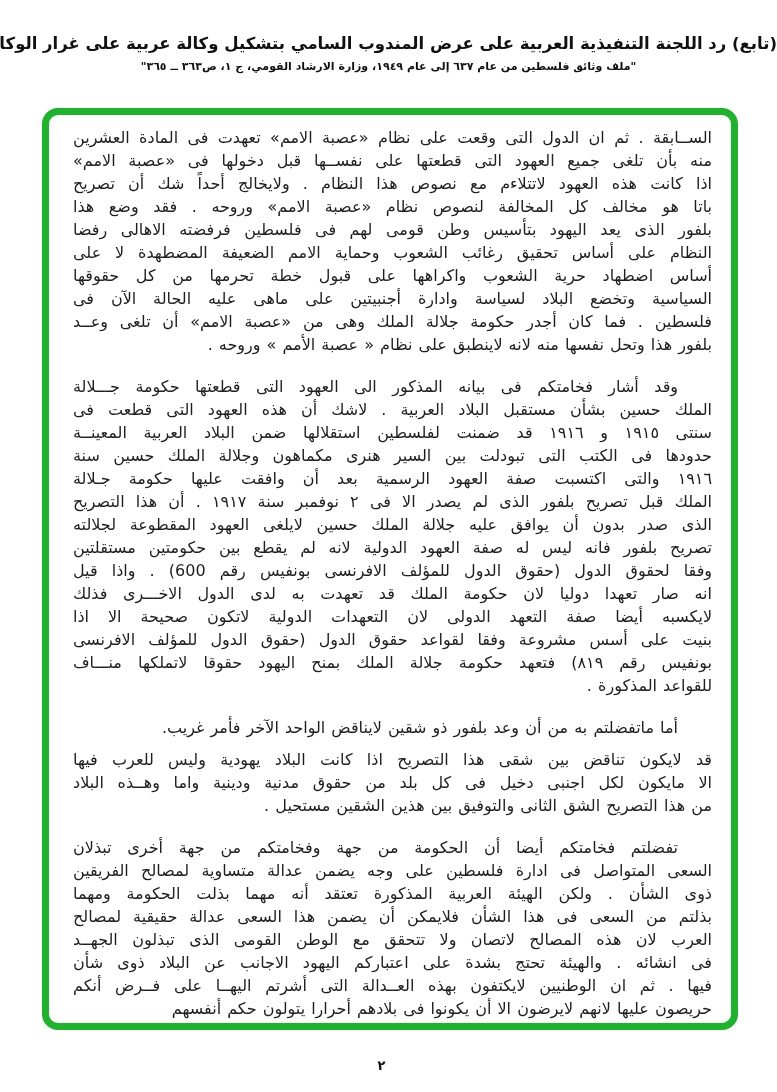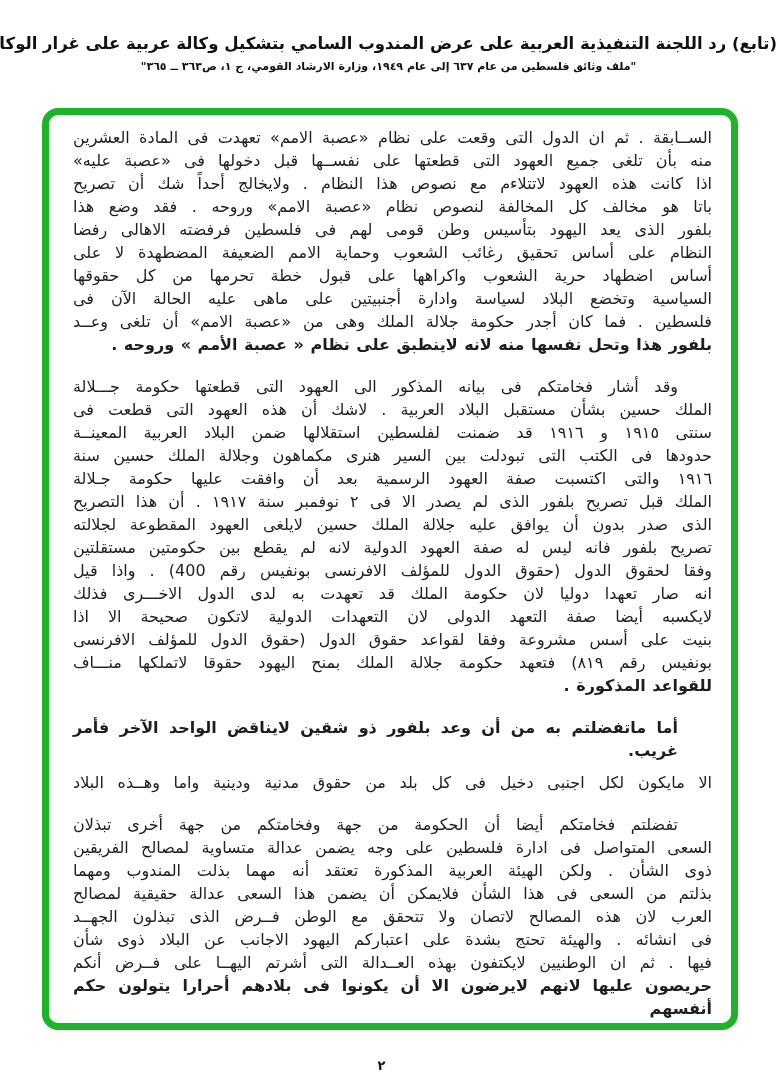--- a/index.html
+++ b/index.html
@@ -59,21 +59,21 @@
     overflow: hidden;
     border-radius: 19px;
   }
   .para + .para { margin-top: 9px; }
   .line {
     text-align: justify;
     text-align-last: justify;
     word-spacing: 1px;
     white-space: normal;
   }
-  .line.last { text-align-last: right; font-weight: bold; }
+  .line.last { text-align-last: right; }
   .line.indent { padding-right: 34px; margin-top: 19px; }
 
   
   .footer {
     position: absolute;
     left: 0; right: 14px; bottom: 18px;
     text-align: center;
   }
   .page-number {
     font-size: 13px;
@@ -90,58 +90,60 @@
     <div class="header-title">(تابع) رد اللجنة التنفيذية العربية على عرض المندوب السامي بتشكيل وكالة عربية على غرار الوكالة اليهودية</div>
     <div class="header-source">"ملف وثائق فلسطين من عام ٦٣٧ إلى عام ١٩٤٩، وزارة الارشاد القومي، ج ١، ص٣٦٣ ــ ٣٦٥"</div>
   </div>
 
   <div class="doc-frame" style="border-color: rgb(29, 179, 42);"></div>
 
   <div class="doc-body">
 
   <div class="para">
         <div class="line">الســابقة . ثم ان الدول التى وقعت على نظام «عصبة الامم» تعهدت فى المادة العشرين</div>
-        <div class="line">منه بأن تلغى جميع العهود التى قطعتها على نفســها قبل دخولها فى «عصبة عليه»</div>
+        <div class="line">منه بأن تلغى جميع العهود التى قطعتها على نفســها قبل دخولها فى «عصبة الامم»</div>
         <div class="line">اذا كانت هذه العهود لاتتلاءم مع نصوص هذا النظام . ولايخالج أحداً شك أن تصريح</div>
         <div class="line">باتا هو مخالف كل المخالفة لنصوص نظام «عصبة الامم» وروحه . فقد وضع هذا</div>
         <div class="line">بلفور الذى يعد اليهود بتأسيس وطن قومى لهم فى فلسطين فرفضته الاهالى رفضا</div>
         <div class="line">النظام على أساس تحقيق رغائب الشعوب وحماية الامم الضعيفة المضطهدة لا على</div>
         <div class="line">أساس اضطهاد حرية الشعوب واكراهها على قبول خطة تحرمها من كل حقوقها</div>
         <div class="line">السياسية وتخضع البلاد لسياسة وادارة أجنبيتين على ماهى عليه الحالة الآن فى</div>
         <div class="line">فلسطين . فما كان أجدر حكومة جلالة الملك وهى من «عصبة الامم» أن تلغى وعــد</div>
         <div class="line last">بلفور هذا وتحل نفسها منه لانه لاينطبق على نظام « عصبة الأمم » وروحه .</div>
       </div>
       <div class="para">
         <div class="line indent">وقد أشار فخامتكم فى بيانه المذكور الى العهود التى قطعتها حكومة جـــلالة</div>
         <div class="line">الملك حسين بشأن مستقبل البلاد العربية . لاشك أن هذه العهود التى قطعت فى</div>
         <div class="line">سنتى ١٩١٥ و ١٩١٦ قد ضمنت لفلسطين استقلالها ضمن البلاد العربية المعينــة</div>
         <div class="line">حدودها فى الكتب التى تبودلت بين السير هنرى مكماهون وجلالة الملك حسين سنة</div>
         <div class="line">١٩١٦ والتى اكتسبت صفة العهود الرسمية بعد أن وافقت عليها حكومة جـلالة</div>
         <div class="line">الملك قبل تصريح بلفور الذى لم يصدر الا فى ٢ نوفمبر سنة ١٩١٧ . أن هذا التصريح</div>
         <div class="line">الذى صدر بدون أن يوافق عليه جلالة الملك حسين لايلغى العهود المقطوعة لجلالته</div>
         <div class="line">تصريح بلفور فانه ليس له صفة العهود الدولية لانه لم يقطع بين حكومتين مستقلتين</div>
-        <div class="line">وفقا لحقوق الدول (حقوق الدول للمؤلف الافرنسى بونفيس رقم 400) . واذا قيل</div>
+        <div class="line">وفقا لحقوق الدول (حقوق الدول للمؤلف الافرنسى بونفيس رقم 600) . واذا قيل</div>
         <div class="line">انه صار تعهدا دوليا لان حكومة الملك قد تعهدت به لدى الدول الاخـــرى فذلك</div>
         <div class="line">لايكسبه أيضا صفة التعهد الدولى لان التعهدات الدولية لاتكون صحيحة الا اذا</div>
         <div class="line">بنيت على أسس مشروعة وفقا لقواعد حقوق الدول (حقوق الدول للمؤلف الافرنسى</div>
         <div class="line">بونفيس رقم ٨١٩) فتعهد حكومة جلالة الملك بمنح اليهود حقوقا لاتملكها منـــاف</div>
         <div class="line last">للقواعد المذكورة .</div>
       </div>
       <div class="para">
         <div class="line last indent">أما ماتفضلتم به من أن وعد بلفور ذو شقين لايناقض الواحد الآخر فأمر غريب.</div>
       </div>
       <div class="para">
+        <div class="line">قد لايكون تناقض بين شقى هذا التصريح اذا كانت البلاد يهودية وليس للعرب فيها</div>
         <div class="line">الا مايكون لكل اجنبى دخيل فى كل بلد من حقوق مدنية ودينية واما وهــذه البلاد</div>
+        <div class="line last">من هذا التصريح الشق الثانى والتوفيق بين هذين الشقين مستحيل .</div>
       </div>
       <div class="para">
         <div class="line indent">تفضلتم فخامتكم أيضا أن الحكومة من جهة وفخامتكم من جهة أخرى تبذلان</div>
         <div class="line">السعى المتواصل فى ادارة فلسطين على وجه يضمن عدالة متساوية لمصالح الفريقين</div>
-        <div class="line">ذوى الشأن . ولكن الهيئة العربية المذكورة تعتقد أنه مهما بذلت المندوب ومهما</div>
+        <div class="line">ذوى الشأن . ولكن الهيئة العربية المذكورة تعتقد أنه مهما بذلت الحكومة ومهما</div>
         <div class="line">بذلتم من السعى فى هذا الشأن فلايمكن أن يضمن هذا السعى عدالة حقيقية لمصالح</div>
-        <div class="line">العرب لان هذه المصالح لاتصان ولا تتحقق مع الوطن فــرض الذى تبذلون الجهــد</div>
+        <div class="line">العرب لان هذه المصالح لاتصان ولا تتحقق مع الوطن القومى الذى تبذلون الجهــد</div>
         <div class="line">فى انشائه . والهيئة تحتج بشدة على اعتباركم اليهود الاجانب عن البلاد ذوى شأن</div>
         <div class="line">فيها . ثم ان الوطنيين لايكتفون بهذه العــدالة التى أشرتم اليهــا على فــرض أنكم</div>
         <div class="line last">حريصون عليها لانهم لايرضون الا أن يكونوا فى بلادهم أحرارا يتولون حكم أنفسهم</div>
       </div>
     </div>
 
   <div class="footer">
     <span class="page-number">٢</span>
   </div>
 

